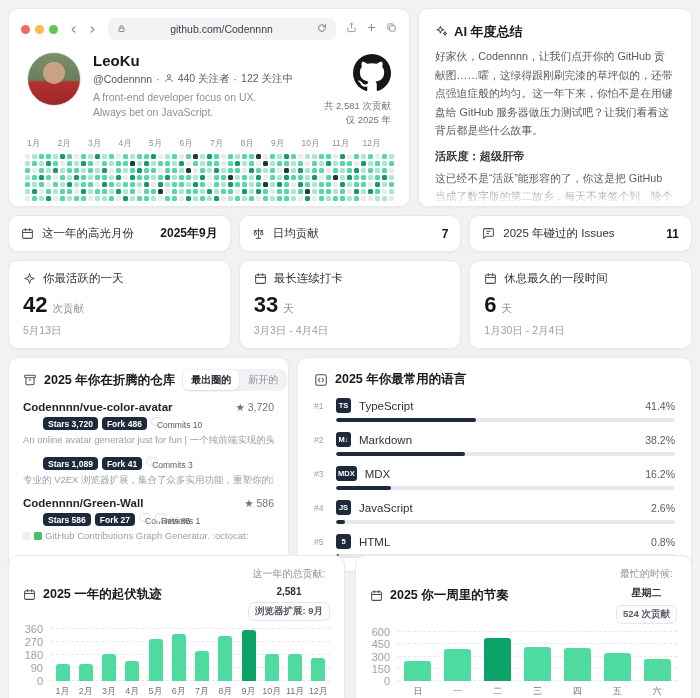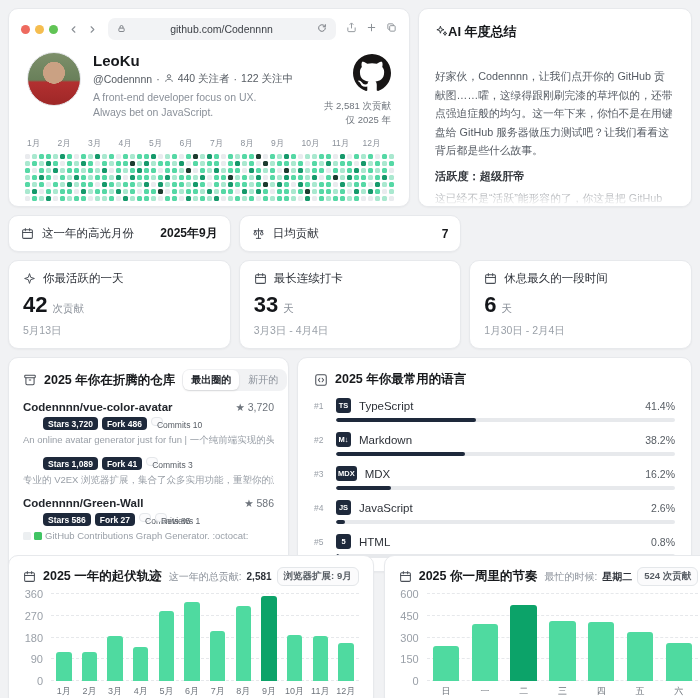--- a/index.html
+++ b/index.html
@@ -38,21 +38,21 @@
   .p-bio { font-size:10.5px; color:#8a9099; margin-top:4px; line-height:1.45; max-width:215px; }
   .p-right { width:96px; flex:none; display:flex; flex-direction:column; align-items:flex-end; gap:4px; padding-top:2px; }
   .p-total { text-align:right; font-size:9.5px; color:#6e747c; line-height:1.5; }
   .hm-wrap { padding:8px 16px 10px 16px; }
   .hm-months { display:grid; grid-template-columns:repeat(12,1fr); font-size:8.5px; color:#8a9099; margin-bottom:4px; padding-left:2px; }
   .hm-grid { display:grid; grid-template-columns:repeat(53,5px); grid-template-rows:repeat(7,5px); gap:2px; }
   .hm-cell { border-radius:1.5px; }
 
   
   .ai { padding:14px 16px; position:relative; overflow:hidden; }
-  .ai-title { display:flex; align-items:center; font-size:13px; font-weight:700; color:#17191c; margin-bottom:26px; }
+  .ai-title { display:flex; align-items:center; gap:6px; font-size:13px; font-weight:700; color:#17191c; margin-bottom:6px; }
   .ai-p { font-size:10.8px; color:#555b63; line-height:1.72; margin-bottom:9px; }
   .ai-h { font-size:11.2px; font-weight:700; color:#32363c; margin:2px 0 5px 0; }
   .ai::after { content:""; position:absolute; left:0; right:0; bottom:0; height:26px;
     background:linear-gradient(180deg,rgba(255,255,255,0),#fff); pointer-events:none; }
 
   
   .rowB { display:grid; grid-template-columns:repeat(3,1fr); gap:8px; }
   .statA { display:flex; align-items:center; gap:8px; padding:9px 12px; }
   .statA .lbl { flex:1; font-size:11.5px; color:#2d3138; }
   .statA .val { font-size:12px; font-weight:700; color:#17191c; white-space:nowrap; }
@@ -90,21 +90,21 @@
   .lang-ic { height:15px; min-width:15px; padding:0 2px; background:#1e293b; color:#fff; border-radius:3px; font-size:7.5px; font-weight:700; display:flex; align-items:center; justify-content:center; flex:none; }
   .lang-name { font-size:11.5px; color:#2d3138; flex:1; }
   .lang-pct { font-size:10.5px; color:#565c63; }
   .lang-track { height:4px; background:#e7e9ec; border-radius:3px; margin:5px 0 0 22px; overflow:hidden; }
   .lang-fill { height:100%; background:#1e293b; border-radius:3px; }
 
   
   .rowE { display:grid; grid-template-columns:1fr 1fr; gap:10px; height:152px; }
   .chart-card { padding:11px 14px 8px 14px; display:flex; flex-direction:column; }
   .ch-hd { display:flex; align-items:center; gap:7px; }
-  .ch-meta { display:flex; align-items:center; gap:5px; font-size:10px; color:#8a9099; white-space:nowrap; }
+  .ch-meta { display:flex; align-items:center; gap:5px; font-size:10px; color:#8a9099; white-space:nowrap;flex-direction:column; }
   .ch-meta .mv { color:#2d3138; font-weight:700; }
   .pill { border:1px solid #e4e7ea; background:#fbfbfc; border-radius:6px; padding:2px 6px; font-size:9.5px; color:#565c63; font-weight:600; }
   .ch-body { display:flex; flex:1; margin-top:8px; gap:6px; }
   .y-axis { width:22px; position:relative; flex:none; }
   .y-tick { position:absolute; right:2px; font-size:11px; color:#9aa0a8; transform:translateY(50%); }
   .plot-wrap { flex:1; display:flex; flex-direction:column; }
   .plot { position:relative; flex:1; }
   .gridline { position:absolute; left:0; right:0; border-top:1px dashed #e6e8eb; }
   .bars { position:absolute; inset:0; display:flex; align-items:flex-end; }
   .bar-slot { flex:1; display:flex; justify-content:center; align-items:flex-end; height:100%; }
@@ -614,20 +614,30 @@
       <div class="card statA">
         <span class="icn">
           <svg width="13" height="13" viewBox="0 0 24 24" fill="none" stroke="currentColor" stroke-width="1.8" stroke-linecap="round" stroke-linejoin="round">
             <path d="M12 3v18M8 21h8M4 7h16"></path>
             <path d="M6 7l-2.6 6a2.8 2.8 0 005.2 0L6 7zM18 7l-2.6 6a2.8 2.8 0 005.2 0L18 7z"></path>
           </svg>
         </span>
         <span class="lbl">日均贡献</span>
         <span class="val">7</span>
       </div>
+      <div class="card statA">
+        <span class="icn">
+          <svg width="13" height="13" viewBox="0 0 24 24" fill="none" stroke="currentColor" stroke-width="1.9" stroke-linejoin="round">
+            <path d="M21 15a2 2 0 01-2 2H8l-5 4V5a2 2 0 012-2h14a2 2 0 012 2z"></path>
+            <path d="M8 8h8M8 12h5"></path>
+          </svg>
+        </span>
+        <span class="lbl">2025 年碰过的 Issues</span>
+        <span class="val">11</span>
+      </div>
     </div>
 
   <div class="rowC" id="stats-row2">
       <div class="card statB">
         <div class="hd">
           <span class="icn">
             <svg width="13" height="13" viewBox="0 0 24 24" fill="none" stroke="currentColor" stroke-width="1.8" stroke-linejoin="round">
               <path d="M12 3l2.2 6.8L21 12l-6.8 2.2L12 21l-2.2-6.8L3 12l6.8-2.2z"></path>
             </svg>
           </span>

